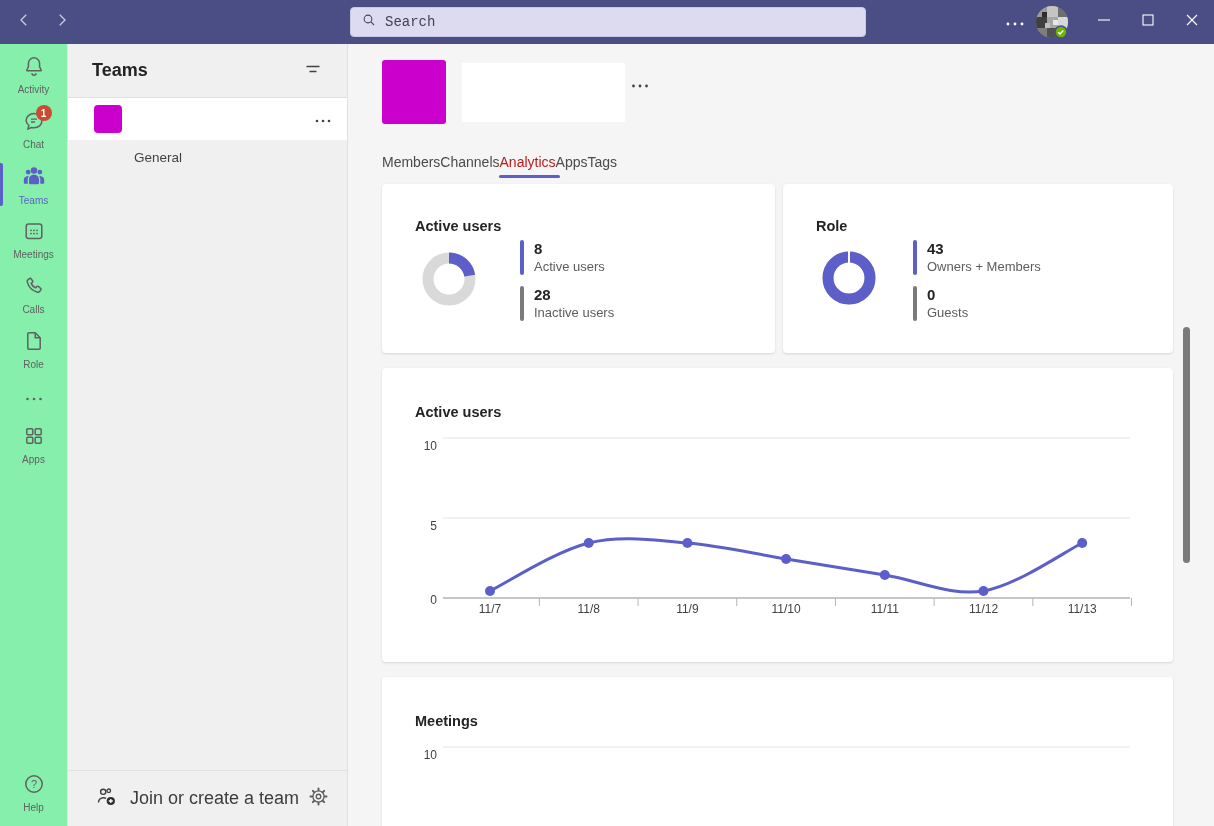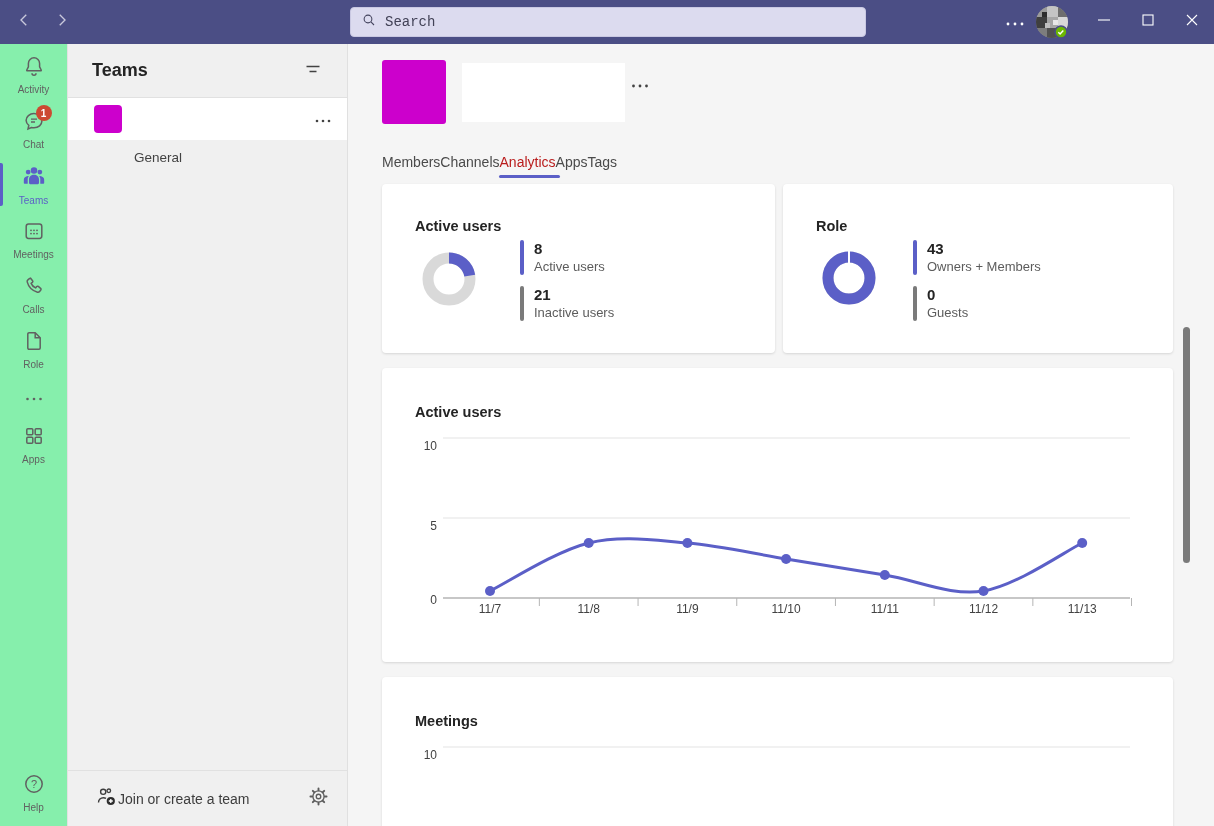--- a/index.html
+++ b/index.html
@@ -34,21 +34,21 @@
   .panel { position:absolute; left:68px; top:44px; width:280px; height:782px; background:#f0f0f0; border-right:1px solid #e0e0e0; }
   .panel-header { height:54px; display:flex; align-items:center; padding:0 20px 0 24px; border-bottom:1px solid #e1e1e1; }
   .panel-title { font-size:18px; font-weight:bold; flex:1; }
   .filter-btn { width:28px; height:28px; display:flex; align-items:center; justify-content:center; cursor:pointer; }
   .your-teams { padding:20px 0 12px 24px; font-size:12.5px; color:#616161; }
   .team-row { position:relative; height:42px; background:#ffffff; display:flex; align-items:center; padding-left:26px; cursor:pointer; }
   .team-avatar-sm { width:28px; height:28px; border-radius:4px; background:#cc00cc; flex:0 0 auto; }
   .team-row-more { position:absolute; right:16px; top:0; height:42px; display:flex; align-items:center; cursor:pointer; }
   .channel-row { height:34px; display:flex; align-items:center; padding-left:66px; font-size:13.5px; color:#424242; cursor:pointer; }
   .panel-bottom { position:absolute; left:0; right:0; bottom:0; height:56px; border-top:1px solid #e1e1e1; display:flex; align-items:center; padding:0 18px 0 28px; }
-  .join-text { font-size:14px; color:#3d3d3d; flex:1; cursor:pointer; }
+  .join-text { margin-left:12px; font-size:18px; color:#3d3d3d; flex:1; cursor:pointer; }
 
   
   .main { position:absolute; left:348px; top:44px; width:866px; height:782px; background:#f5f5f5; }
   .team-avatar-lg { position:absolute; left:34px; top:16px; width:64px; height:64px; border-radius:3px; background:#cc00cc; }
   .team-name-redacted { position:absolute; left:114px; top:19px; width:163px; height:59px; background:#ffffff; }
   .header-more { position:absolute; left:278px; top:26px; width:28px; height:28px; display:flex; align-items:center; justify-content:center; cursor:pointer; }
   .tabs { position:absolute; left:34px; top:110px; display:flex; }
   .tab { position:relative; font-size:14px; color:#4a4a4a; padding-bottom:8px; cursor:pointer; }
   .tab.active { color:#b91c1c; }
   .tab.active::after { content:""; position:absolute; left:-1px; right:-4px; bottom:0; height:3px; background:#5b5fc7; border-radius:2px; }
@@ -296,21 +296,21 @@
       <div class="legend-item">
         <div class="legend-bar" style="background:#5b5fc7"></div>
         <div>
           <div class="legend-num">8</div>
           <div class="legend-lbl">Active users</div>
         </div>
       </div>
       <div class="legend-item">
         <div class="legend-bar" style="background:#7a7a7a"></div>
         <div>
-          <div class="legend-num">21</div>
+          <div class="legend-num">28</div>
           <div class="legend-lbl">Inactive users</div>
         </div>
       </div>
     </div>
   </div>
 
   <div class="card" id="card-role">
     <div class="card-title">Role</div>
     <svg class="donut" style="left:36px;top:64px" viewBox="0 0 60 60">
         <circle cx="30" cy="30" r="21" fill="none" stroke="#d9d9d9" stroke-width="11"></circle>

